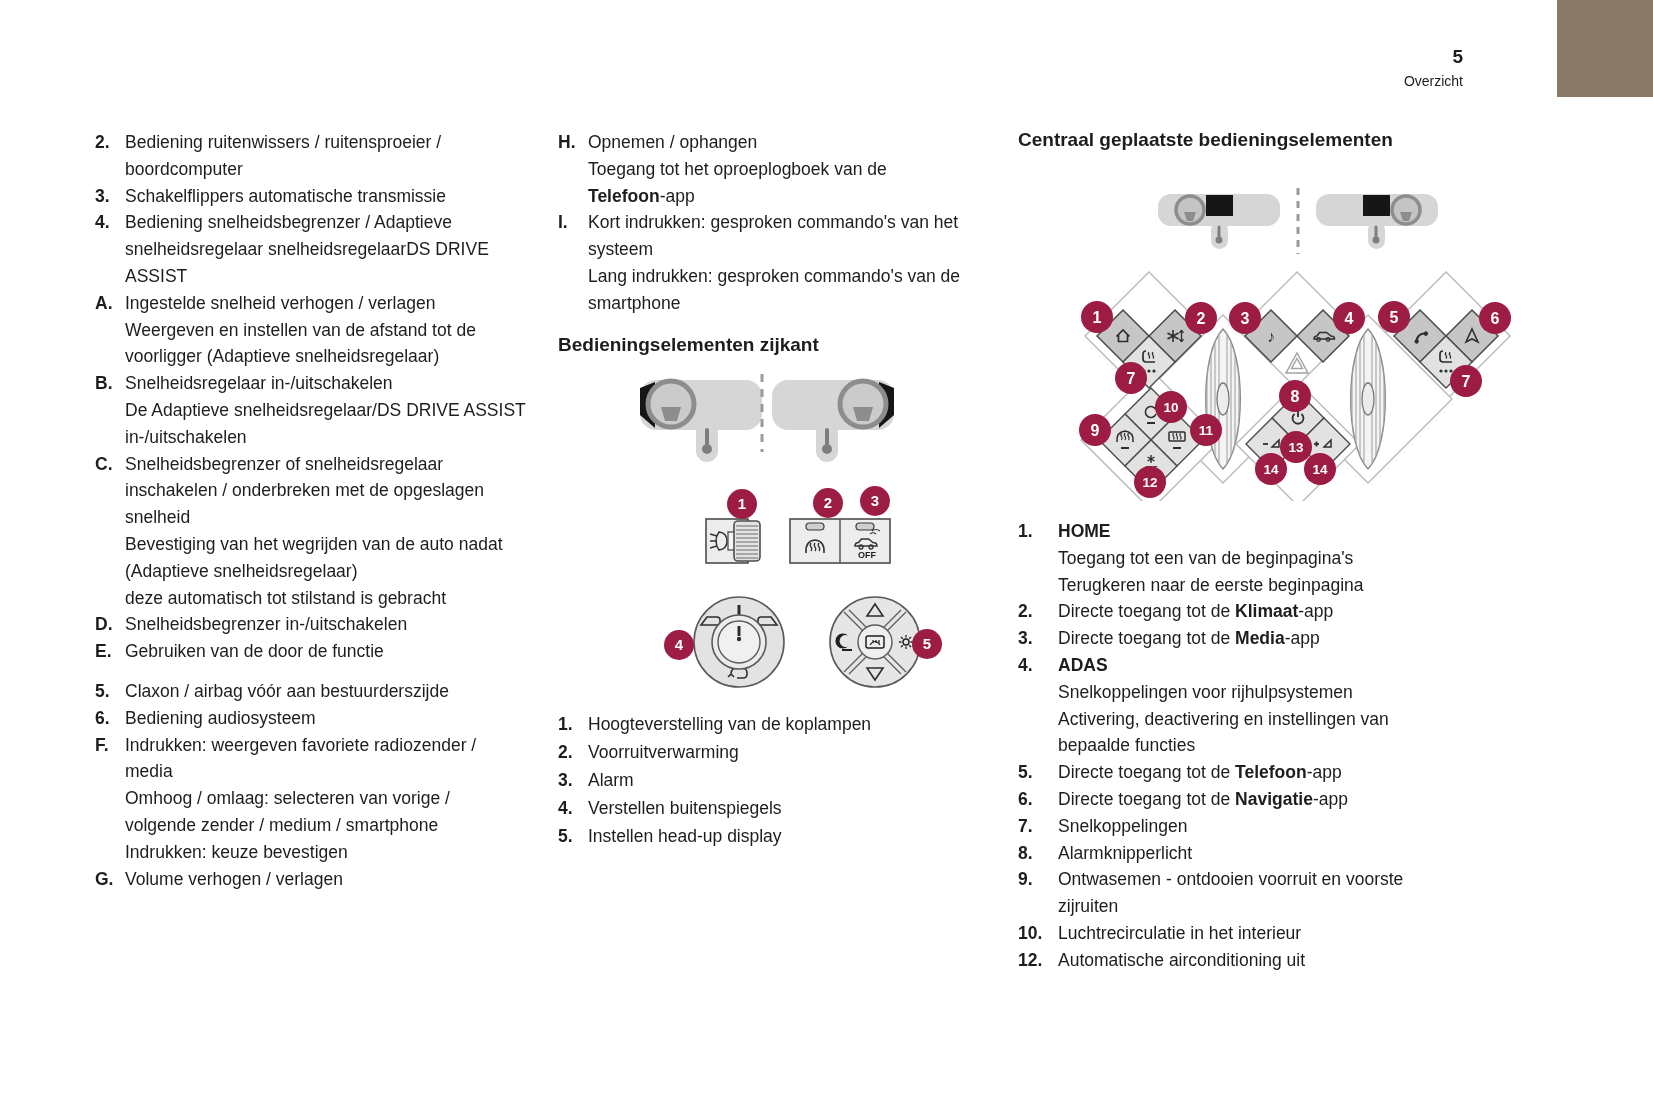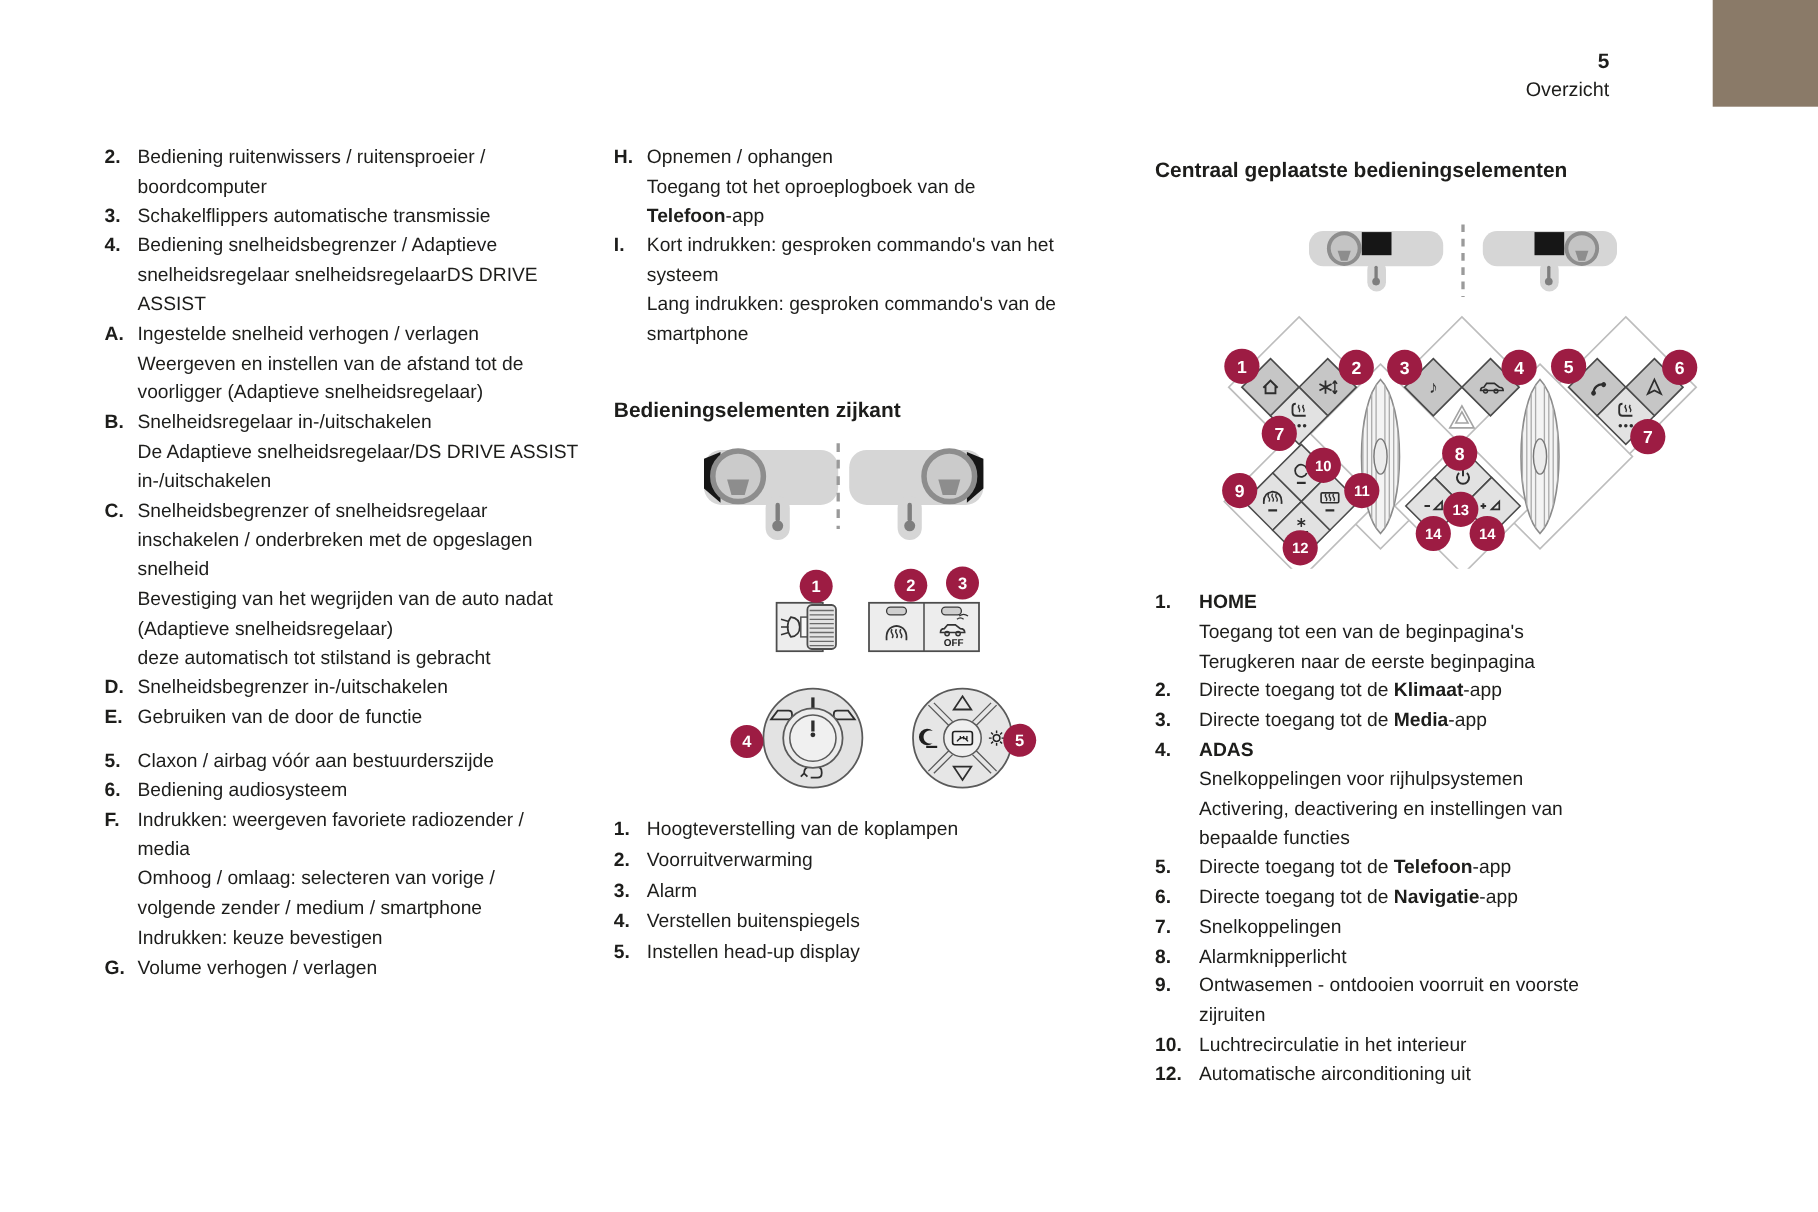--- a/index.html
+++ b/index.html
@@ -1,32 +1,32 @@
 <!DOCTYPE html>
 <html><head>
 <meta charset="utf-8">
 <style>
   html,body{margin:0;padding:0;background:#ffffff;}
   body{font-family:"Liberation Sans",sans-serif;color:#1d1d1b;}
   .page{position:relative;width:1653px;height:1102px;background:#fff;overflow:hidden;}
   .corner{position:absolute;top:0;right:0;width:96px;height:97px;background:#8a7a68;}
   .pageheader{position:absolute;top:44px;right:190px;text-align:right;line-height:25px;}
   .pagenum{font-weight:bold;font-size:19px;}
-  .section{font-size:18px;}
+  .section{font-size:14px;}
   .col{position:absolute;top:129px;}
   .col.left{left:95px;width:452px;}
   .col.mid{left:558px;width:440px;}
-  .col.right{left:1018px;top:142px;width:532px;margin-left:32px;}
+  .col.right{left:1018px;top:126px;width:532px;}
   .li{display:flex;font-size:17.5px;line-height:26.8px;}
   .li .m{font-weight:bold;flex:0 0 30px;}
   .col.right .li .m{flex-basis:40px;}
   .line{white-space:nowrap;}
   .gap{margin-top:13px;}
   .heading{font-size:19px;font-weight:bold;line-height:27px;margin:0;}
-  .col.mid .heading{margin-top:43px;}
+  .col.mid .heading{margin-top:14px;}
   svg{display:block;}
   .col.mid svg{margin:12px 0 0 72px;}
   .col.right svg{margin-top:13px;}
   .col.right .list{margin-top:17px;}
   .col.mid .list2{margin-top:10px;}
   .col.mid .list2 .li{line-height:28px;}
   text{font-family:"Liberation Sans",sans-serif;}
 </style>
 </head>
 <body style="color: rgb(29, 29, 27);">

